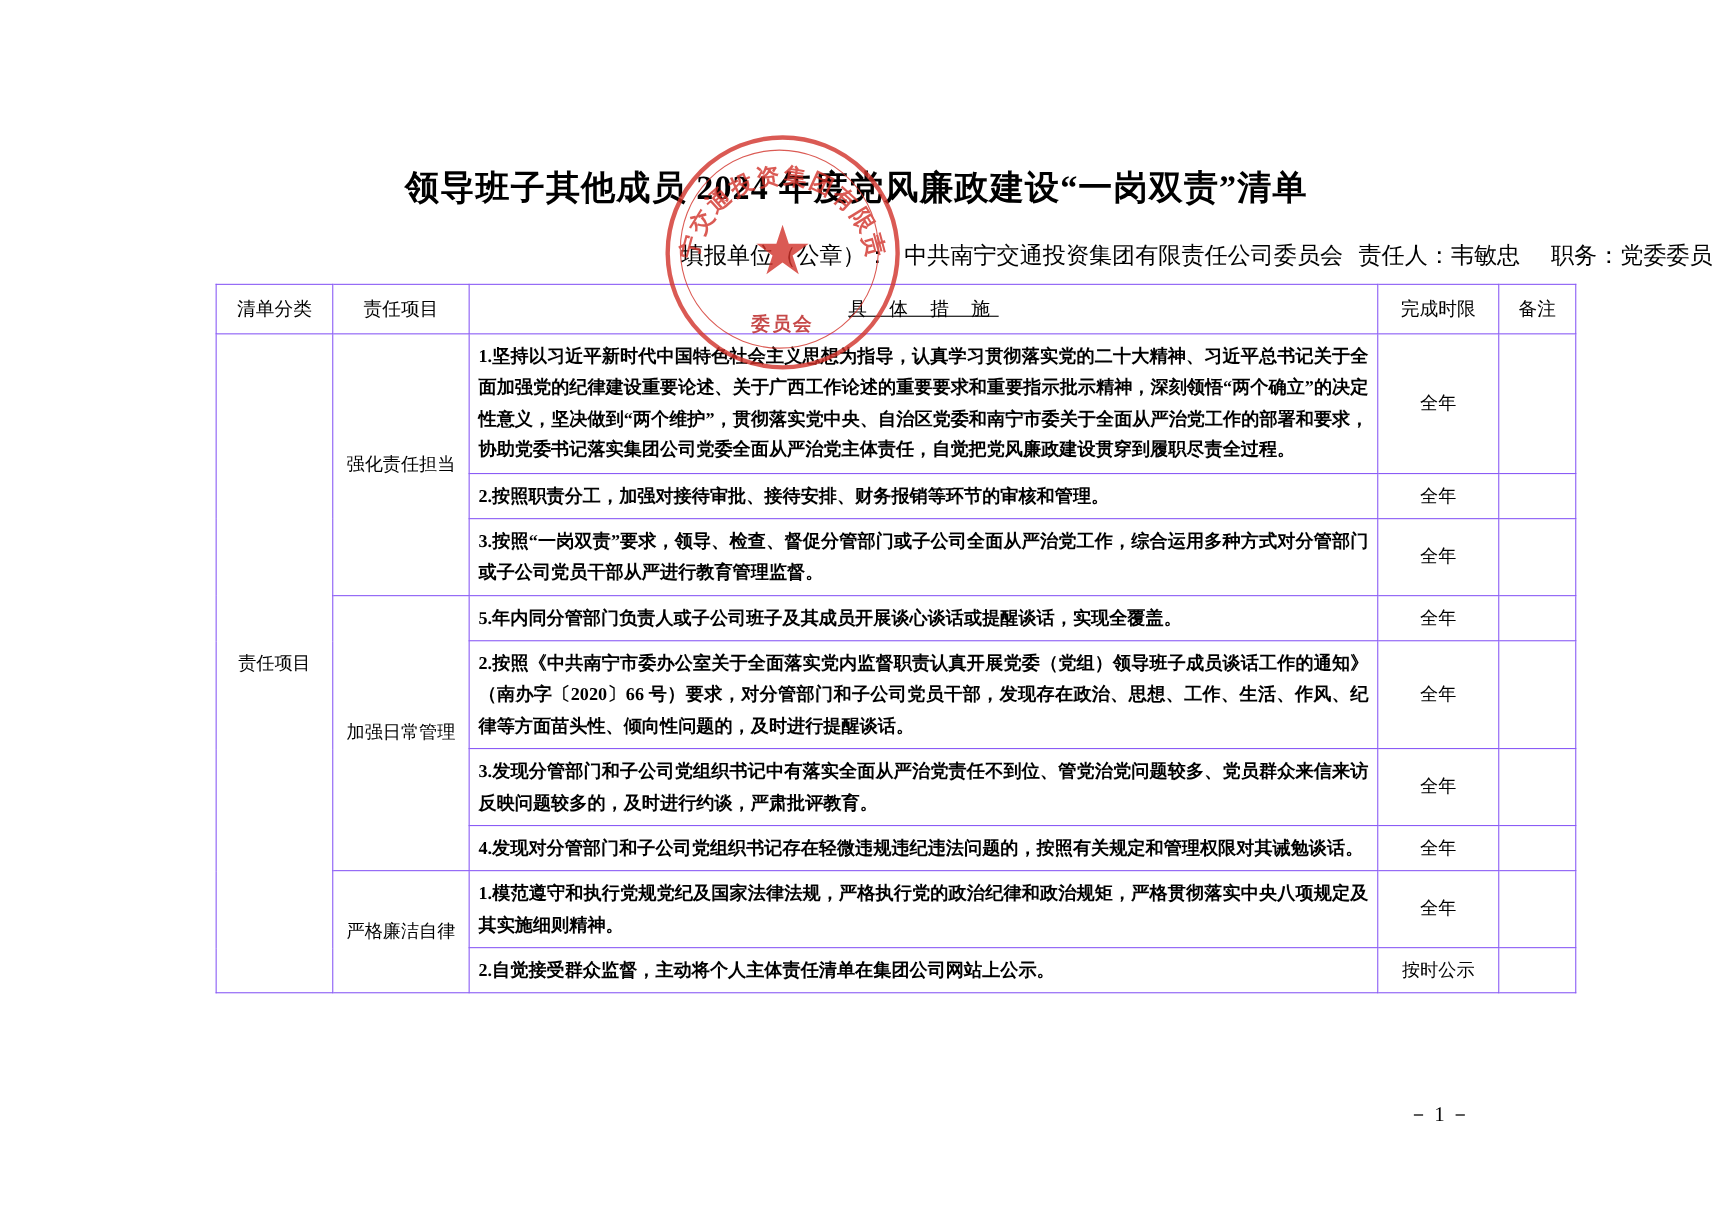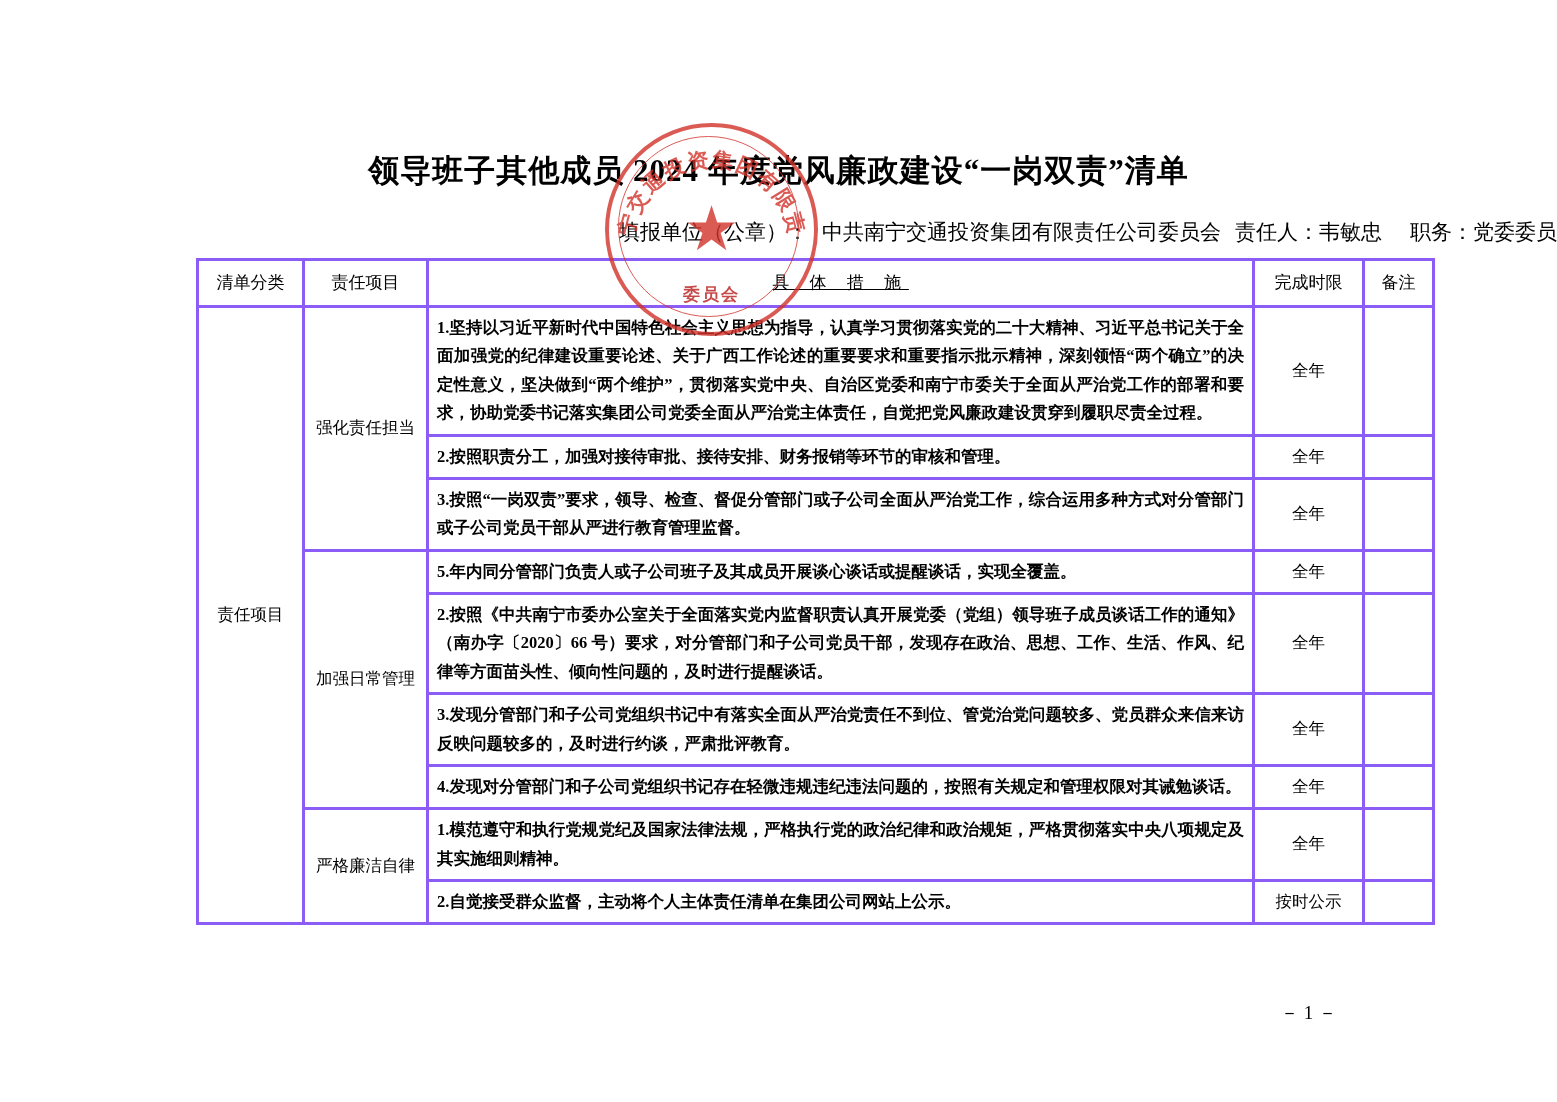--- a/index.html
+++ b/index.html
@@ -46,21 +46,21 @@
 
   table.main {
     position: absolute;
     top: 258px;
     left: 196px;
     width: 1236px;
     border-collapse: collapse;
     table-layout: fixed;
   }
   table.main td, table.main th {
-    border: 3px solid #8b5cf6;
+    border: 1px solid #8b5cf6;
     padding: 6px 8px;
     font-size: 16.5px;
     line-height: 1.72;
     vertical-align: middle;
     font-family: "Liberation Serif", "DejaVu Serif", serif;
   }
   table.main thead th {
     text-align: center;
     font-weight: normal;
     height: 36px;

